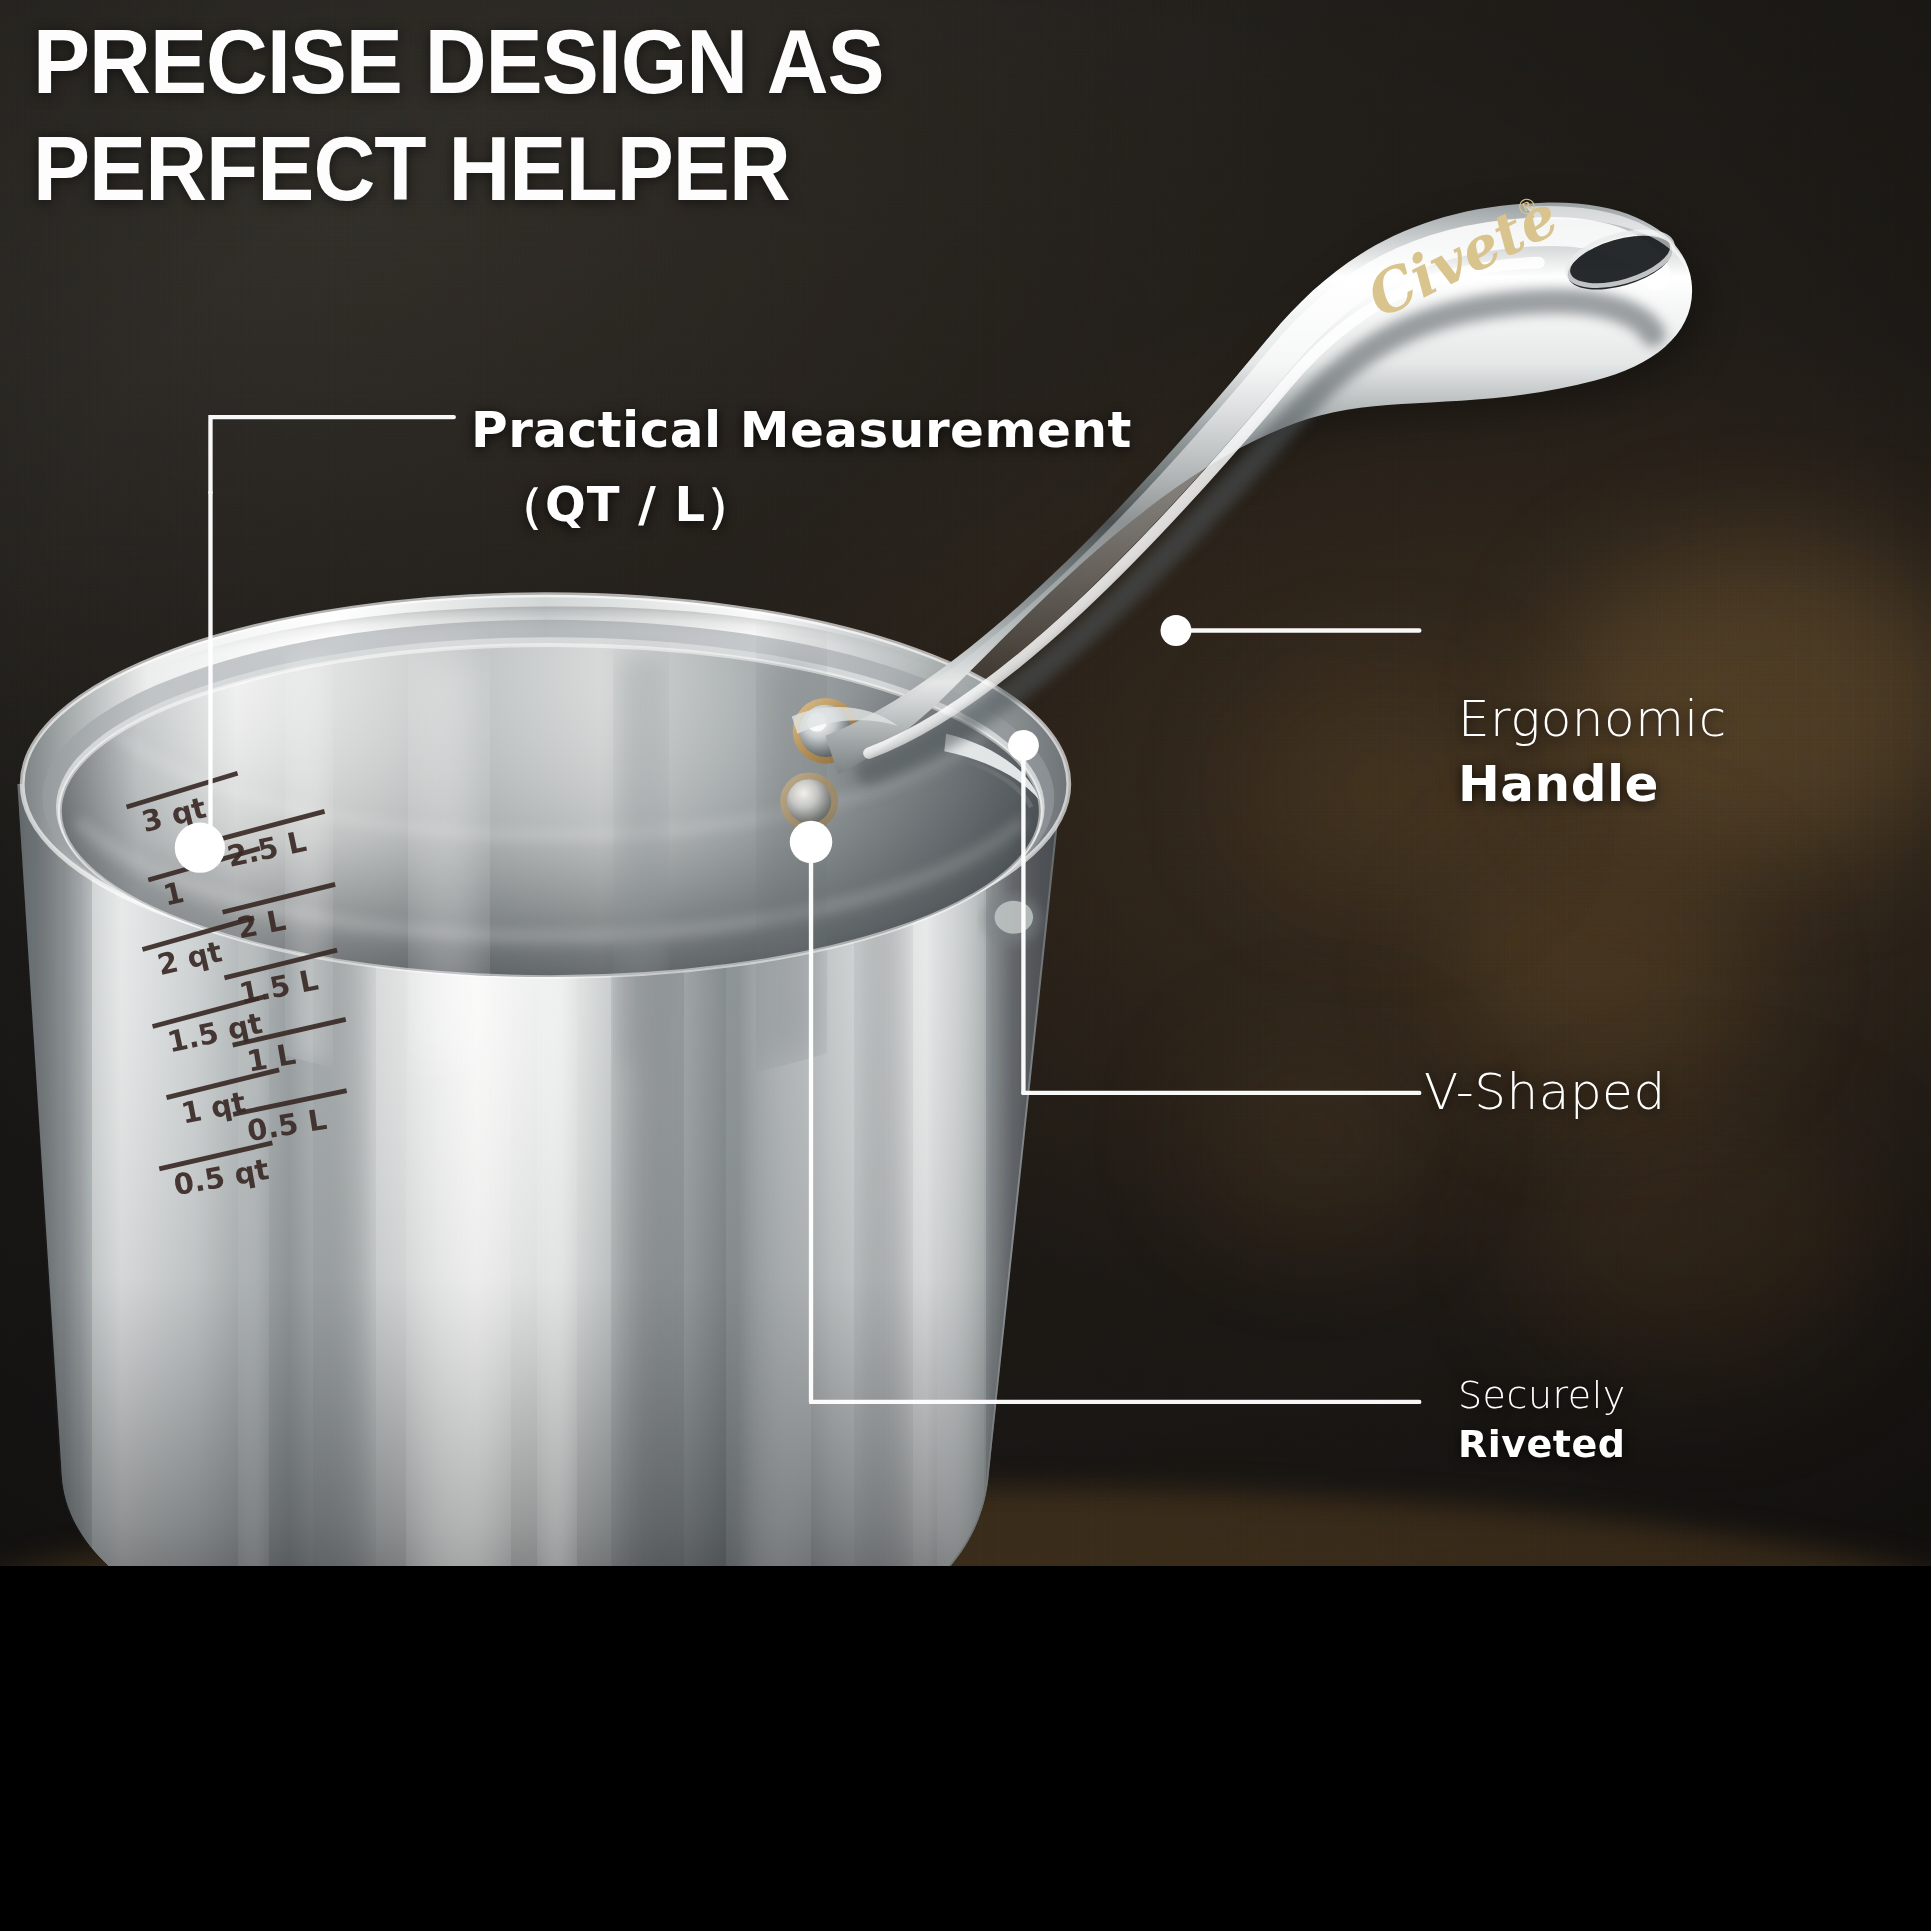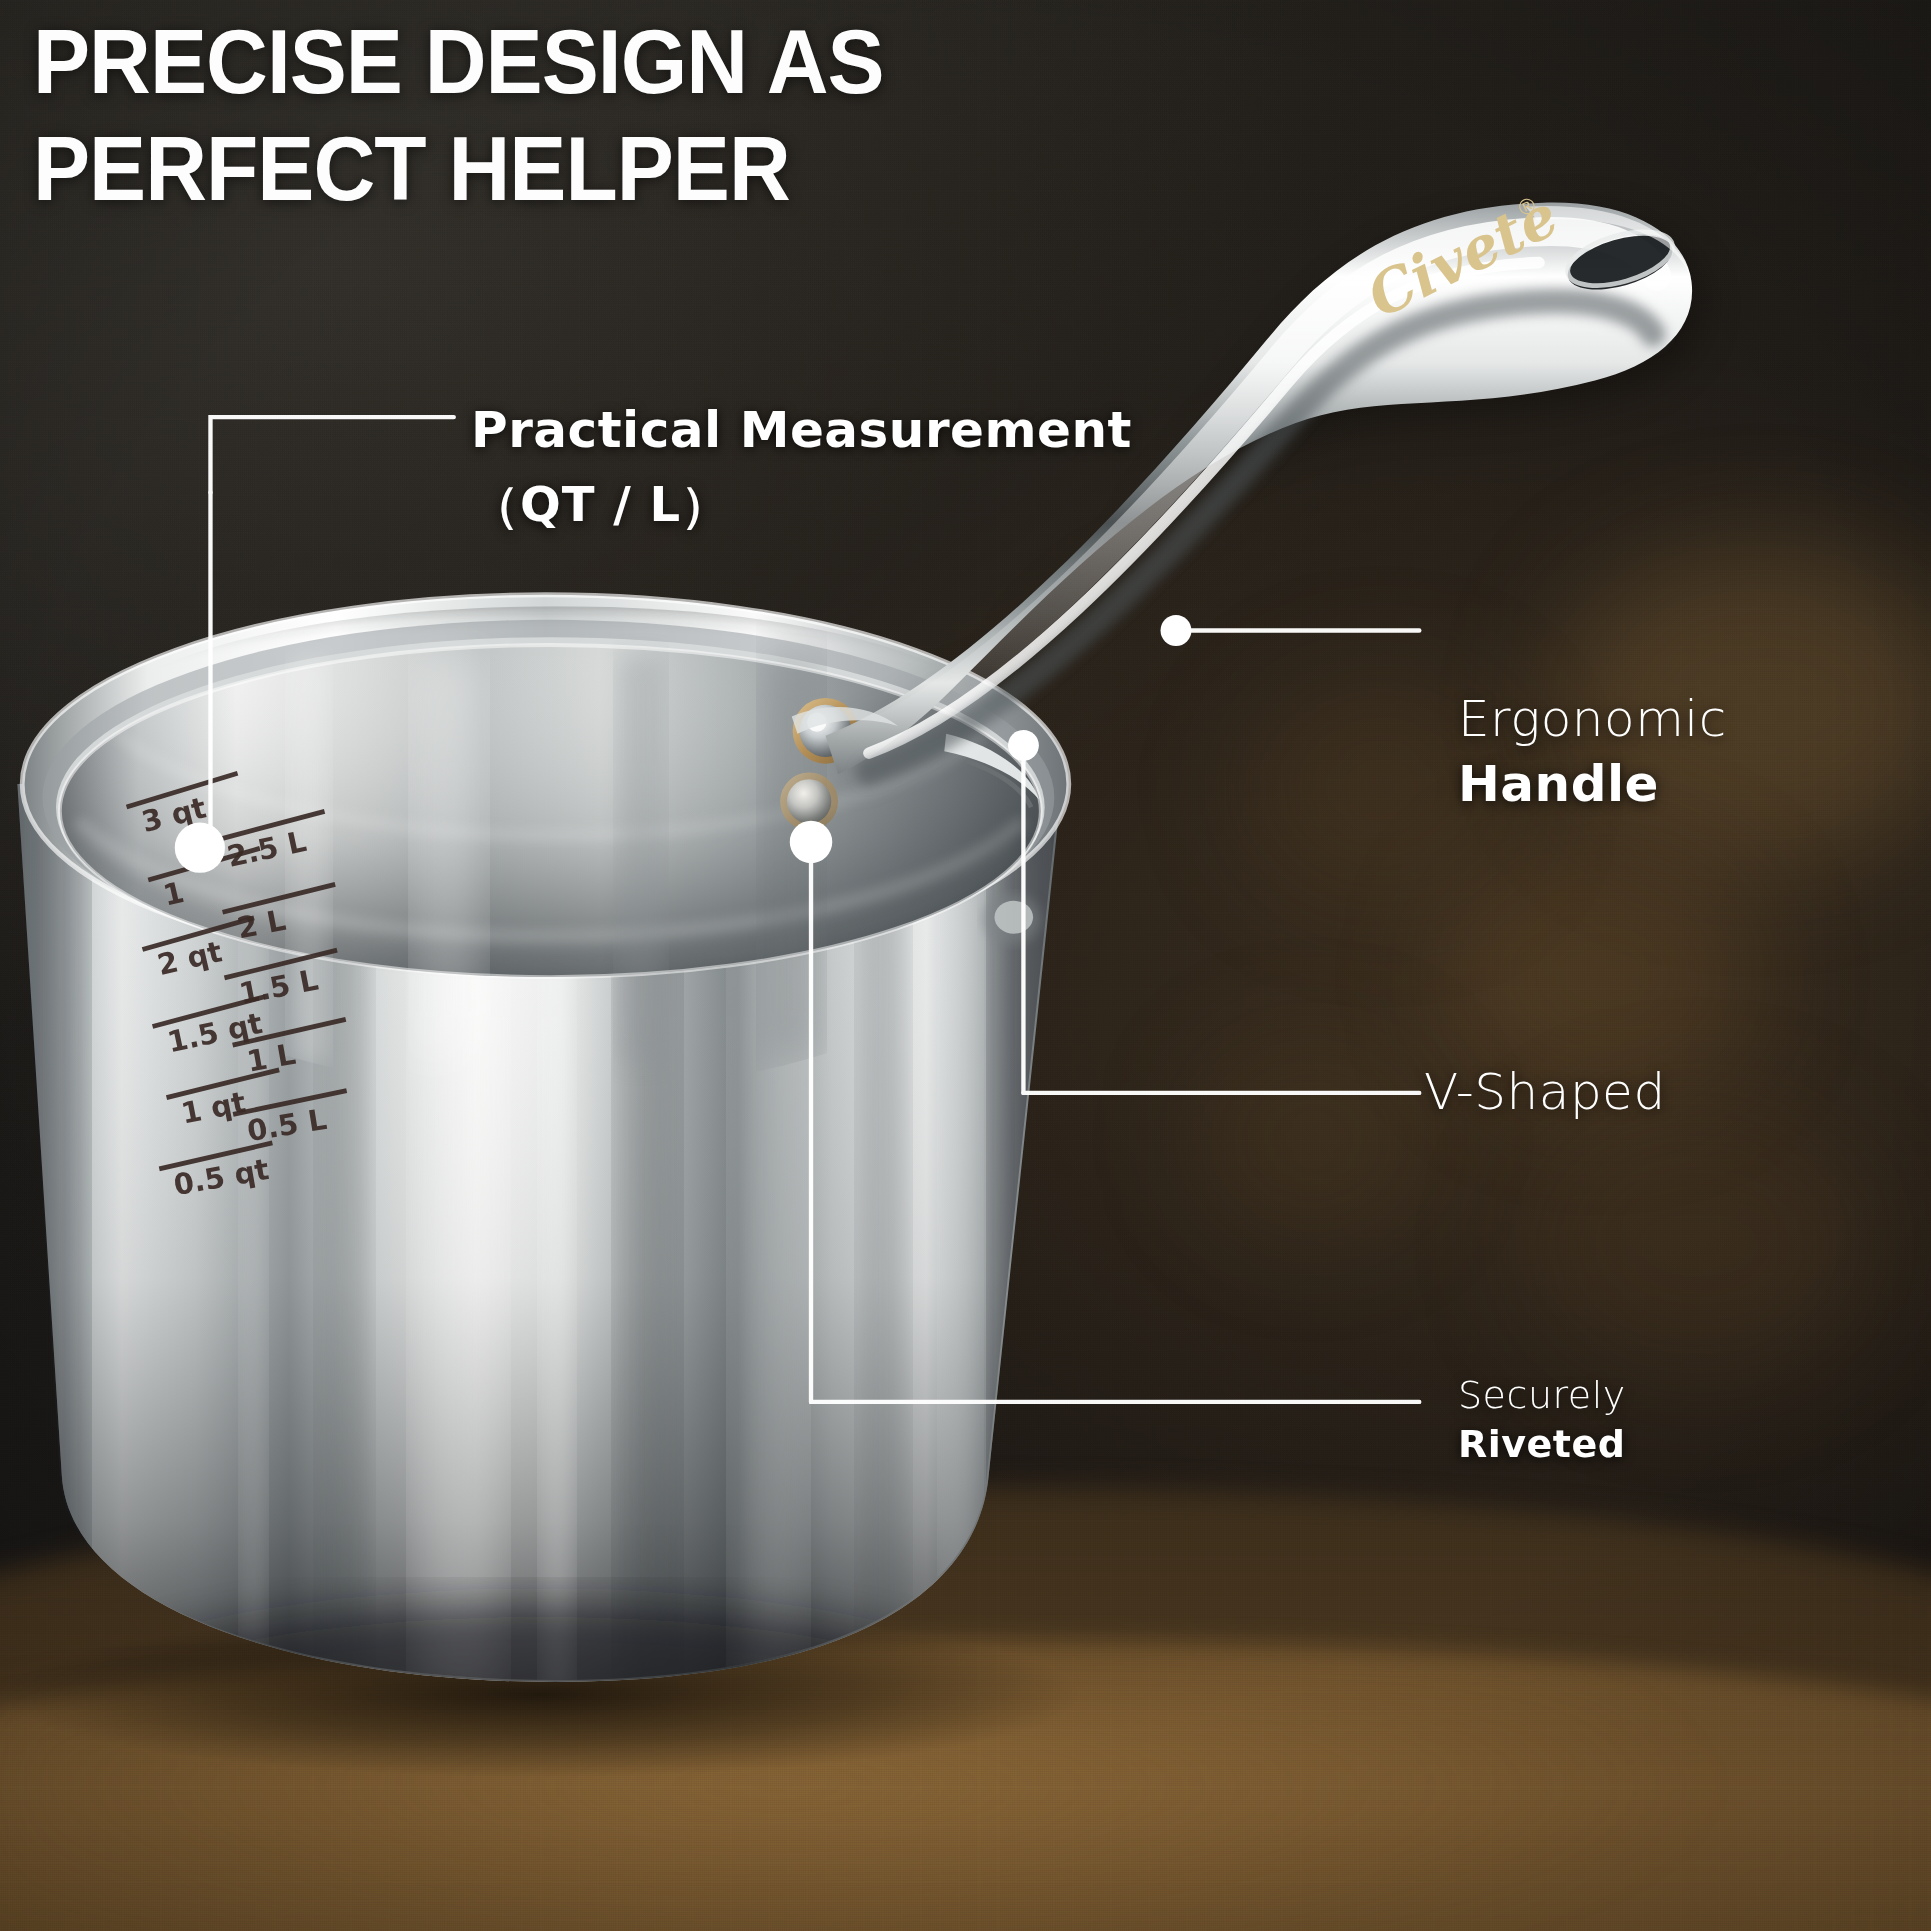--- a/index.html
+++ b/index.html
@@ -1,18 +1,18 @@
 <!DOCTYPE html>
 <html><head>
 <meta charset="utf-8">
 <style>
   html,body{margin:0;padding:0;background:#000;}
   body{width:1931px;height:1931px;overflow:hidden;font-family:"DejaVu Sans",sans-serif;}
 
-  #stage{position:relative;width:1931px;height:1931px;overflow:hidden;
+  #stage{position:relative;width:1931px;height:1566px;overflow:hidden;
     background:#a16207;}
 
   
   .bg-base{position:absolute;inset:0;
     background:
       radial-gradient(120% 90% at 78% 52%, rgba(86,64,38,.55) 0%, rgba(40,31,22,.30) 38%, rgba(0,0,0,0) 68%),
       radial-gradient(90% 70% at 18% 14%, rgba(70,66,60,.45) 0%, rgba(0,0,0,0) 60%),
       linear-gradient(160deg,#26241f 0%,#1b1917 45%,#141211 100%);
   }
   .bg-noise{position:absolute;inset:0;opacity:.42;mix-blend-mode:overlay;
@@ -55,21 +55,21 @@
   #product{position:absolute;left:0;top:0;width:1931px;height:1931px;z-index:20;}
 
   
   .callout{position:absolute;z-index:45;color:#ffffff;
     font-family:"DejaVu Sans",sans-serif;font-weight:300;
     letter-spacing:0.5px;line-height:1.30;
     text-shadow:0 1.9px 11.6px rgba(0,0,0,.75);white-space:nowrap;}
   .callout .l2{display:block;font-weight:bold;}
 
   #lbl-measure{left:471px;top:398px;font-size:50px;text-align:left;font-weight:bold;}
-  #lbl-measure .sub{display:block;font-size:48px;margin-top:9.7px;letter-spacing:1px;}
+  #lbl-measure .sub{display:block;font-size:48px;margin-top:9.7px;margin-left:25px;letter-spacing:1px;}
   #lbl-handle{left:1458px;top:687px;font-size:50px;}
   #lbl-vshape{left:1424px;top:1060px;font-size:50px;}
   #lbl-rivet{left:1458px;top:1371px;font-size:38px;}
 
   #leaders{position:absolute;inset:0;z-index:44;pointer-events:none;}
 </style>
 </head>
 <body>
 
 <div id="stage">

